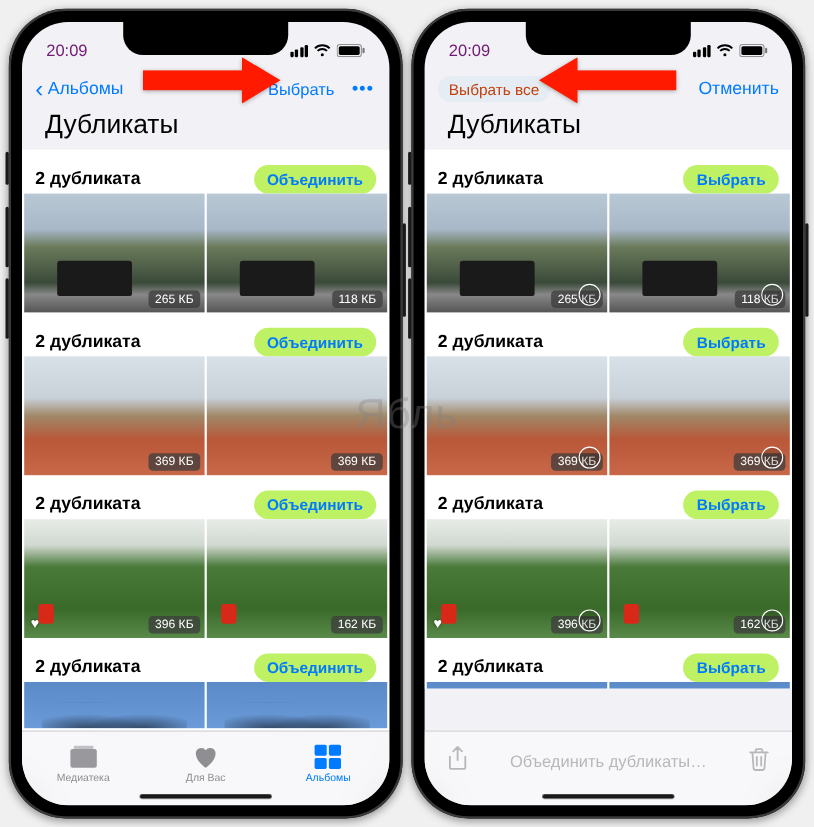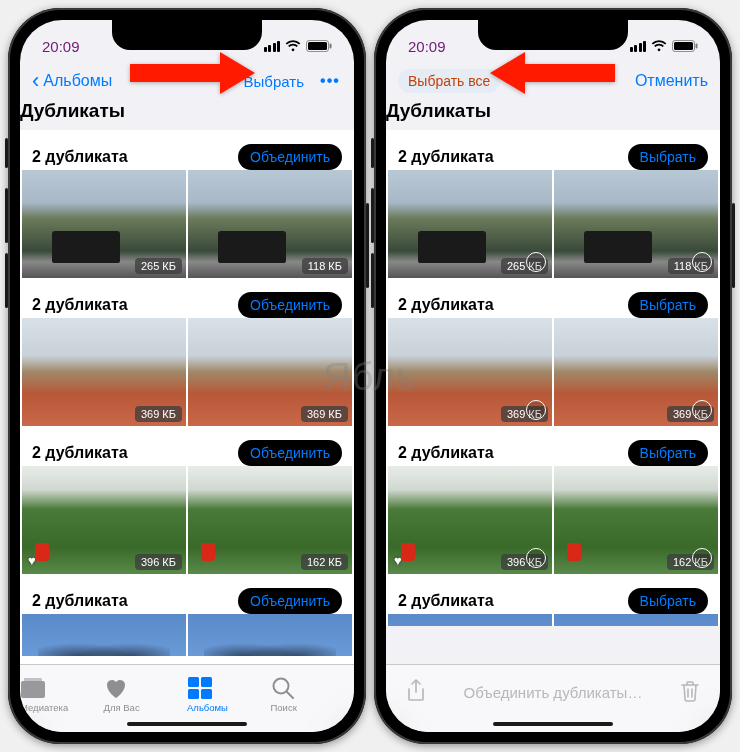--- a/index.html
+++ b/index.html
@@ -30,45 +30,45 @@
   .sig span { width:3px; background:#000; border-radius:1px; }
   .sig span:nth-child(1){height:5px}.sig span:nth-child(2){height:7px}.sig span:nth-child(3){height:9px}.sig span:nth-child(4){height:11px}
   .wifi svg, .batt svg { display:block; }
   .nav { display:flex; align-items:center; justify-content:space-between; padding: 2px 12px 4px; min-height:36px; }
   .nav-left, .nav-right { display:flex; align-items:center; gap:4px; }
   .back-chev { font-size:22px; color:#007aff; font-weight:500; line-height:1; }
   .link { color:#007aff; font-size:16px; }
   .link.small { font-size:15px; }
   .pill { background:#e6ecf3; color:#c2410c; padding:4px 10px; border-radius:13px; font-size:14px; font-weight:500; }
   .more { width:24px; height:24px; border-radius:12px; display:flex; align-items:center; justify-content:center; color:#007aff; margin-left:10px; font-size:16px; letter-spacing:1px; font-weight:700; }
-  .title { font-size:19px; font-weight:700; padding: 0 0 8px; color:#000; }
+  .title { font-size:24px; font-weight:400; padding: 0 21px 8px; color:#000; }
   .content { flex:1; overflow:hidden; background:#fff; }
   .group-hdr { display:flex; justify-content:space-between; align-items:center; padding:14px 12px 0; }
   .group-hdr .lbl { font-size:16px; font-weight:600; color:#000; }
-  .btn-pill { background:#000000; color:#007aff; padding:5px 12px; border-radius:14px; font-size:14px; font-weight:400; }
+  .btn-pill { background:#bef264; color:#007aff; padding:5px 12px; border-radius:14px; font-size:14px; font-weight:700; }
   .row { display:flex; gap:2px; padding:0 2px; }
   .thumb { flex:1; height:108px; position:relative; background:#888; overflow:hidden; }
   .thumb .size {
     position:absolute; right:4px; bottom:4px; background:rgba(60,60,60,.75);
     color:#fff; font-size:11px; padding:2px 6px; border-radius:4px; font-weight:500;
   }
   .heart { position:absolute; left:6px; bottom:6px; color:#fff; font-size:13px; text-shadow:0 0 3px rgba(0,0,0,.6); }
   .sel-circ { position:absolute; right:6px; bottom:6px; width:20px; height:20px; border:1.5px solid #fff; border-radius:50%; background:rgba(0,0,0,.15); }
   .row.short .thumb { height:42px; }
   
   .p-mtn { background: linear-gradient(to bottom, #b8c8d4 0%, #a8b8c8 30%, #6a7a5a 45%, #3a4a3a 75%, #888 85%, #555 100%); }
   .p-mtn::after{content:"";position:absolute;left:18%;bottom:14%;width:42%;height:30%;background:#1a1a1a;border-radius:3px 3px 2px 2px;}
   .p-city { background: linear-gradient(to bottom, #d8e0e8 0%, #c8d0d8 35%, #a08868 50%, #b85838 70%, #c86848 100%); padding-left: 24px; }
   .p-hill { background: linear-gradient(to bottom, #e8ece8 0%, #d0d8d0 22%, #4a7a3a 40%, #3a6a2a 75%, #5a8a4a 100%); }
   .p-hill::after{content:"";position:absolute;left:8%;bottom:12%;width:14px;height:18px;background:#d82818;border-radius:3px;}
   .p-sky { background: linear-gradient(to bottom, #5a8ac8 0%, #6a9ad8 100%); }
   .p-sky::after{content:"";position:absolute;left:10%;bottom:0;width:80%;height:55%;background:radial-gradient(ellipse at 30% 100%, rgba(0,0,0,.5) 0%, transparent 40%), radial-gradient(ellipse at 70% 100%, rgba(0,0,0,.5) 0%, transparent 40%);}
   .tabbar { height:68px; border-top:0.5px solid #c8c8cc; background:rgba(248,248,250,.94); display:flex; backdrop-filter:blur(10px); }
   .tabbar.sel-mode { align-items:center; justify-content:space-between; padding:6px 20px 18px;margin-top:38px; }
-  .tab { flex:1; display:flex; flex-direction:column; justify-content:center; gap:2px; padding-bottom:14px; padding-top:6px; color:#8e8e93; }
+  .tab { flex:1; display:flex; flex-direction:column; align-items:center; justify-content:center; gap:2px; padding-bottom:14px; padding-top:6px; color:#8e8e93; }
   .tab.active { color:#007aff; }
   .tab .icn { font-size:22px; height:24px; display:flex; align-items:center; }
   .tab .tl { font-size:9.5px; font-weight:500; }
   .disabled { color:#b8b8bc; }
   .merge-txt { color:#b8b8bc; font-size:15px; }
   .home-ind { position:absolute; bottom:6px; left:50%; transform:translateX(-50%); width:120px; height:4px; background:#000; border-radius:3px; opacity:.9; }
   .arrow { position:absolute; z-index:50; }
   .arrow svg { display:block; filter: drop-shadow(0 1px 2px rgba(0,0,0,.3)); }
   .watermark { position:absolute; top:356px; left:50%; transform:translateX(-50%); font-size:38px; color:rgba(130,130,130,.35); font-weight:400; pointer-events:none; z-index:60; letter-spacing:1px; }
 </style>
@@ -192,29 +192,20 @@
             <span class="icn">
               <svg width="26" height="24" viewBox="0 0 26 24">
                 <rect x="1" y="1" width="11" height="10" rx="1.5" fill="currentColor"></rect>
                 <rect x="14" y="1" width="11" height="10" rx="1.5" fill="currentColor"></rect>
                 <rect x="1" y="13" width="11" height="10" rx="1.5" fill="currentColor"></rect>
                 <rect x="14" y="13" width="11" height="10" rx="1.5" fill="currentColor"></rect>
               </svg>
             </span>
             <span class="tl">Альбомы</span>
           </div>
-          <div class="tab">
-            <span class="icn">
-              <svg width="24" height="24" viewBox="0 0 24 24">
-                <circle cx="10" cy="10" r="7.5" fill="none" stroke="currentColor" stroke-width="2"></circle>
-                <line x1="16" y1="16" x2="22" y2="22" stroke="currentColor" stroke-width="2" stroke-linecap="round"></line>
-              </svg>
-            </span>
-            <span class="tl">Поиск</span>
-          </div>
         </div>
       <div class="home-ind"></div>
     </div>
   </div>
 
   <div class="phone">
     <div class="side-btn sb-l1"></div>
     <div class="side-btn sb-l2"></div>
     <div class="side-btn sb-l3"></div>
     <div class="side-btn sb-r"></div>

